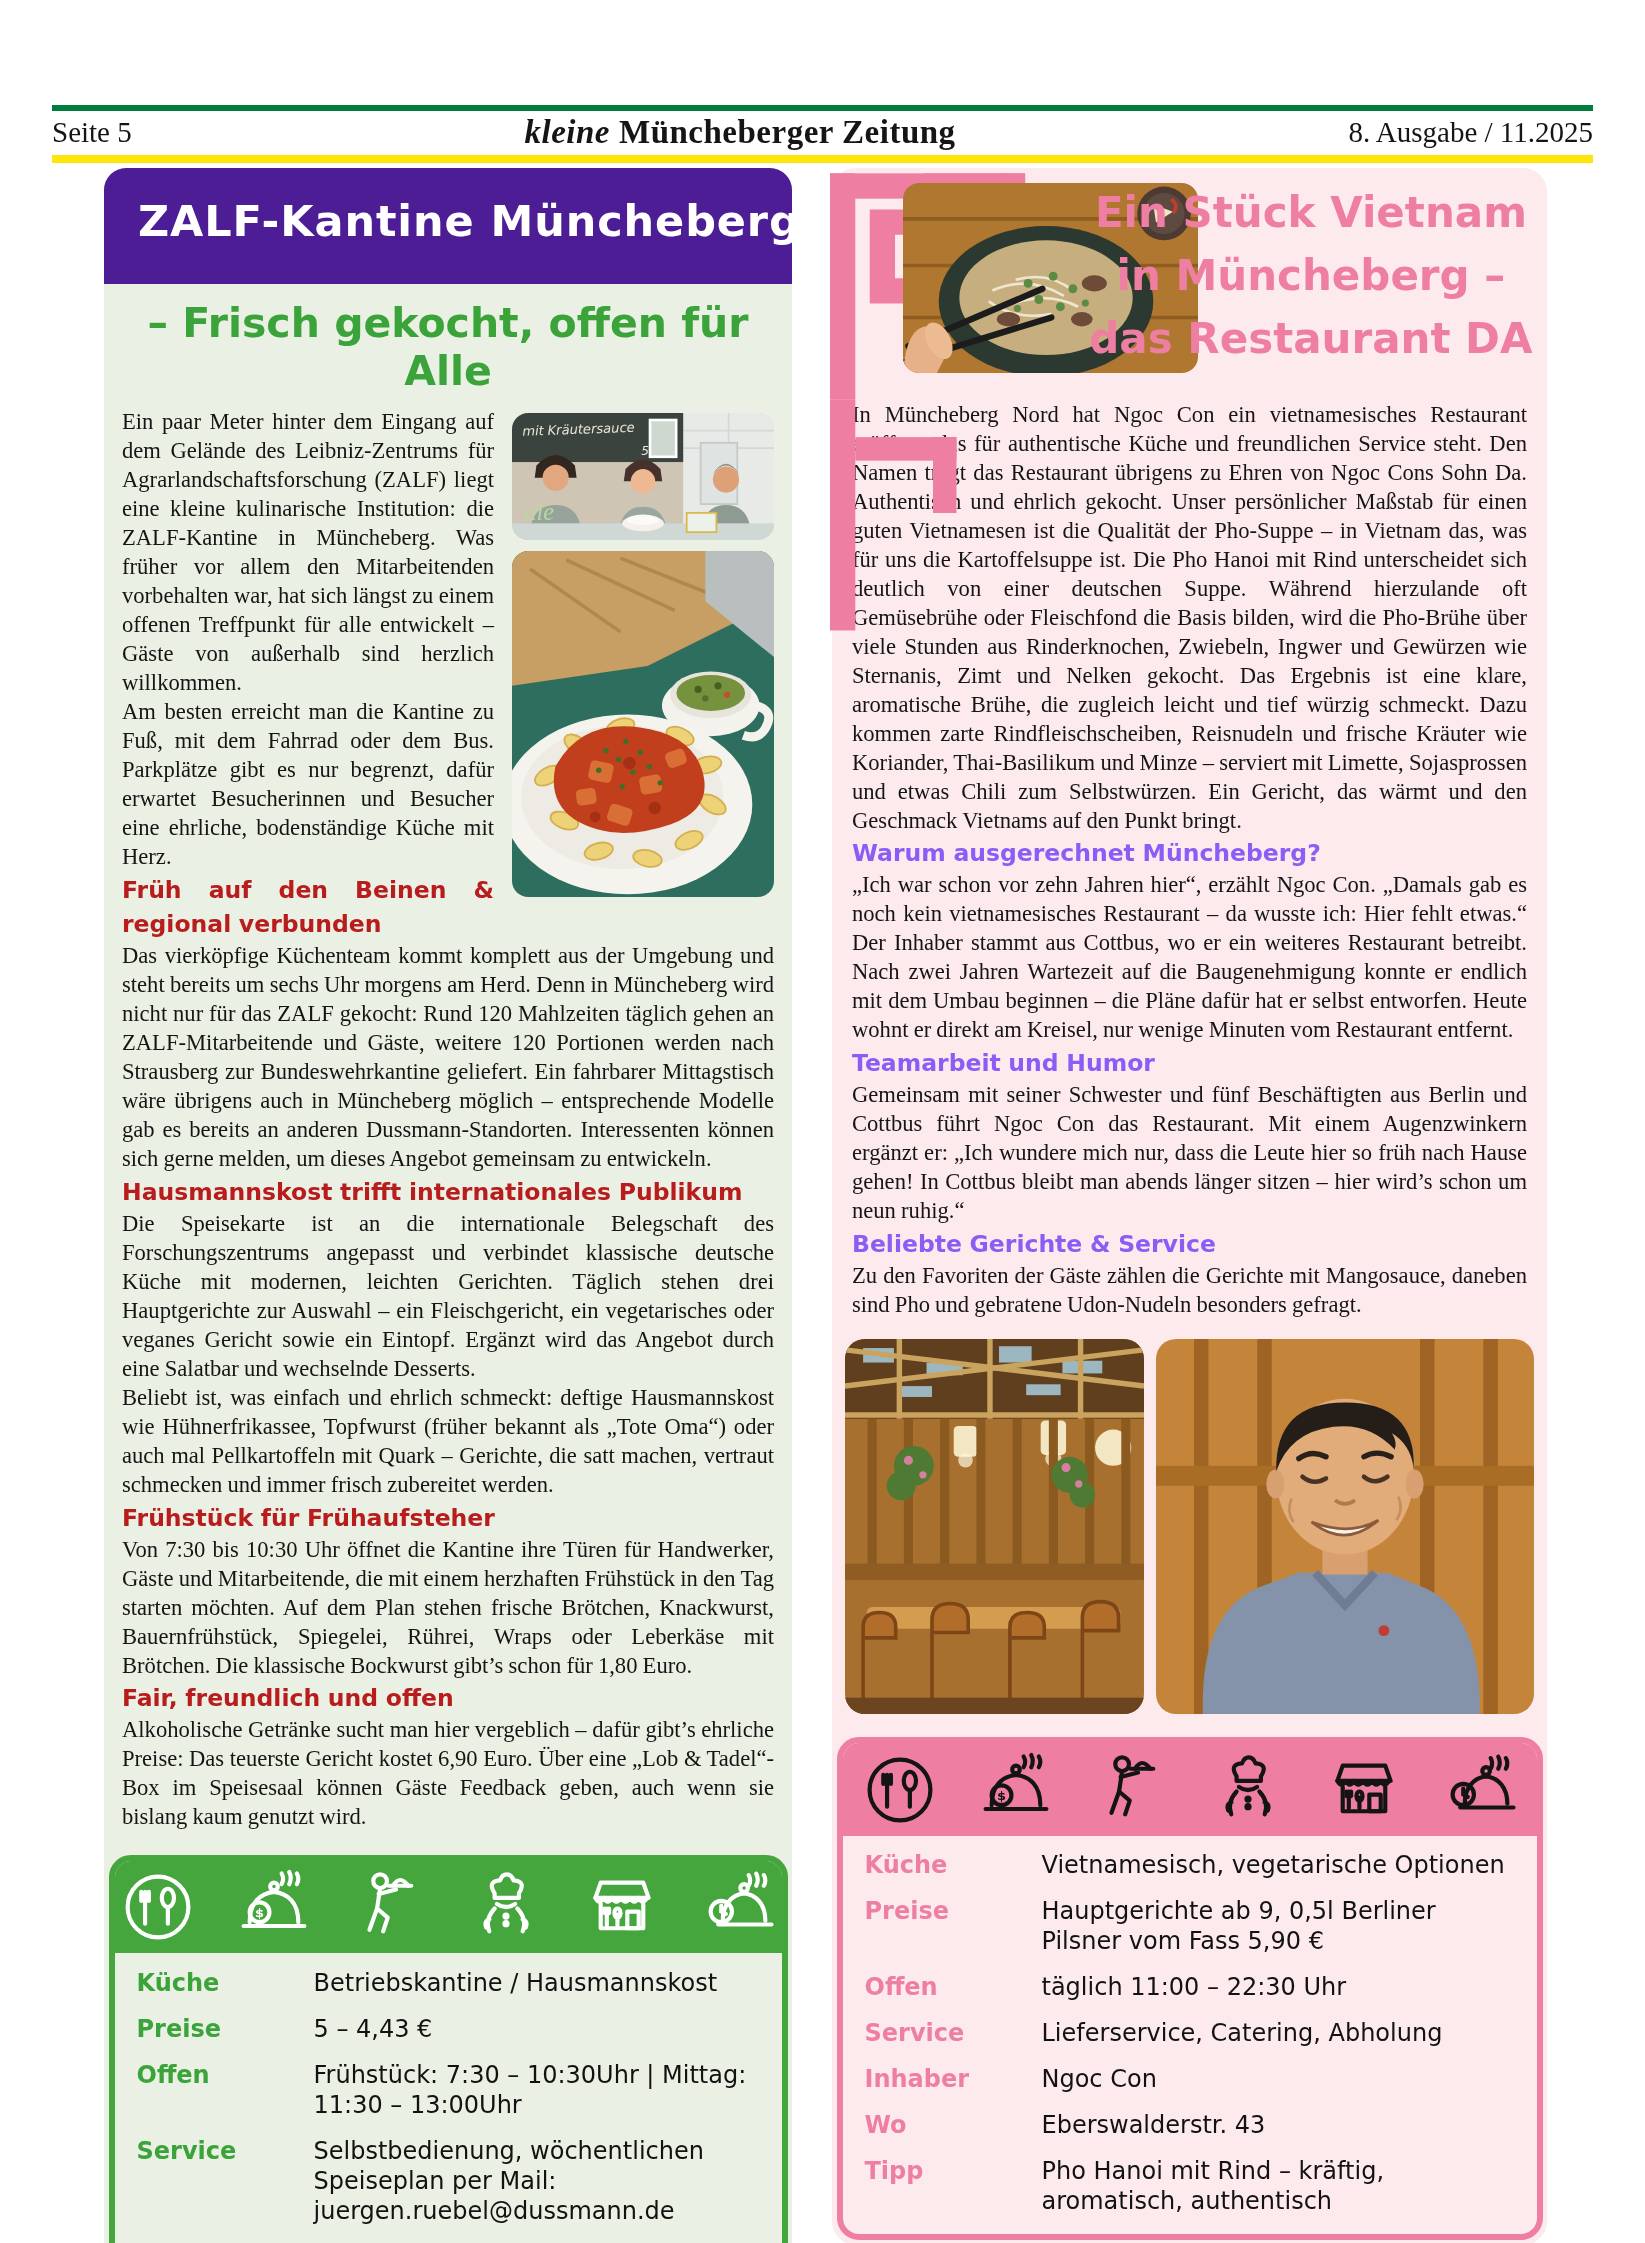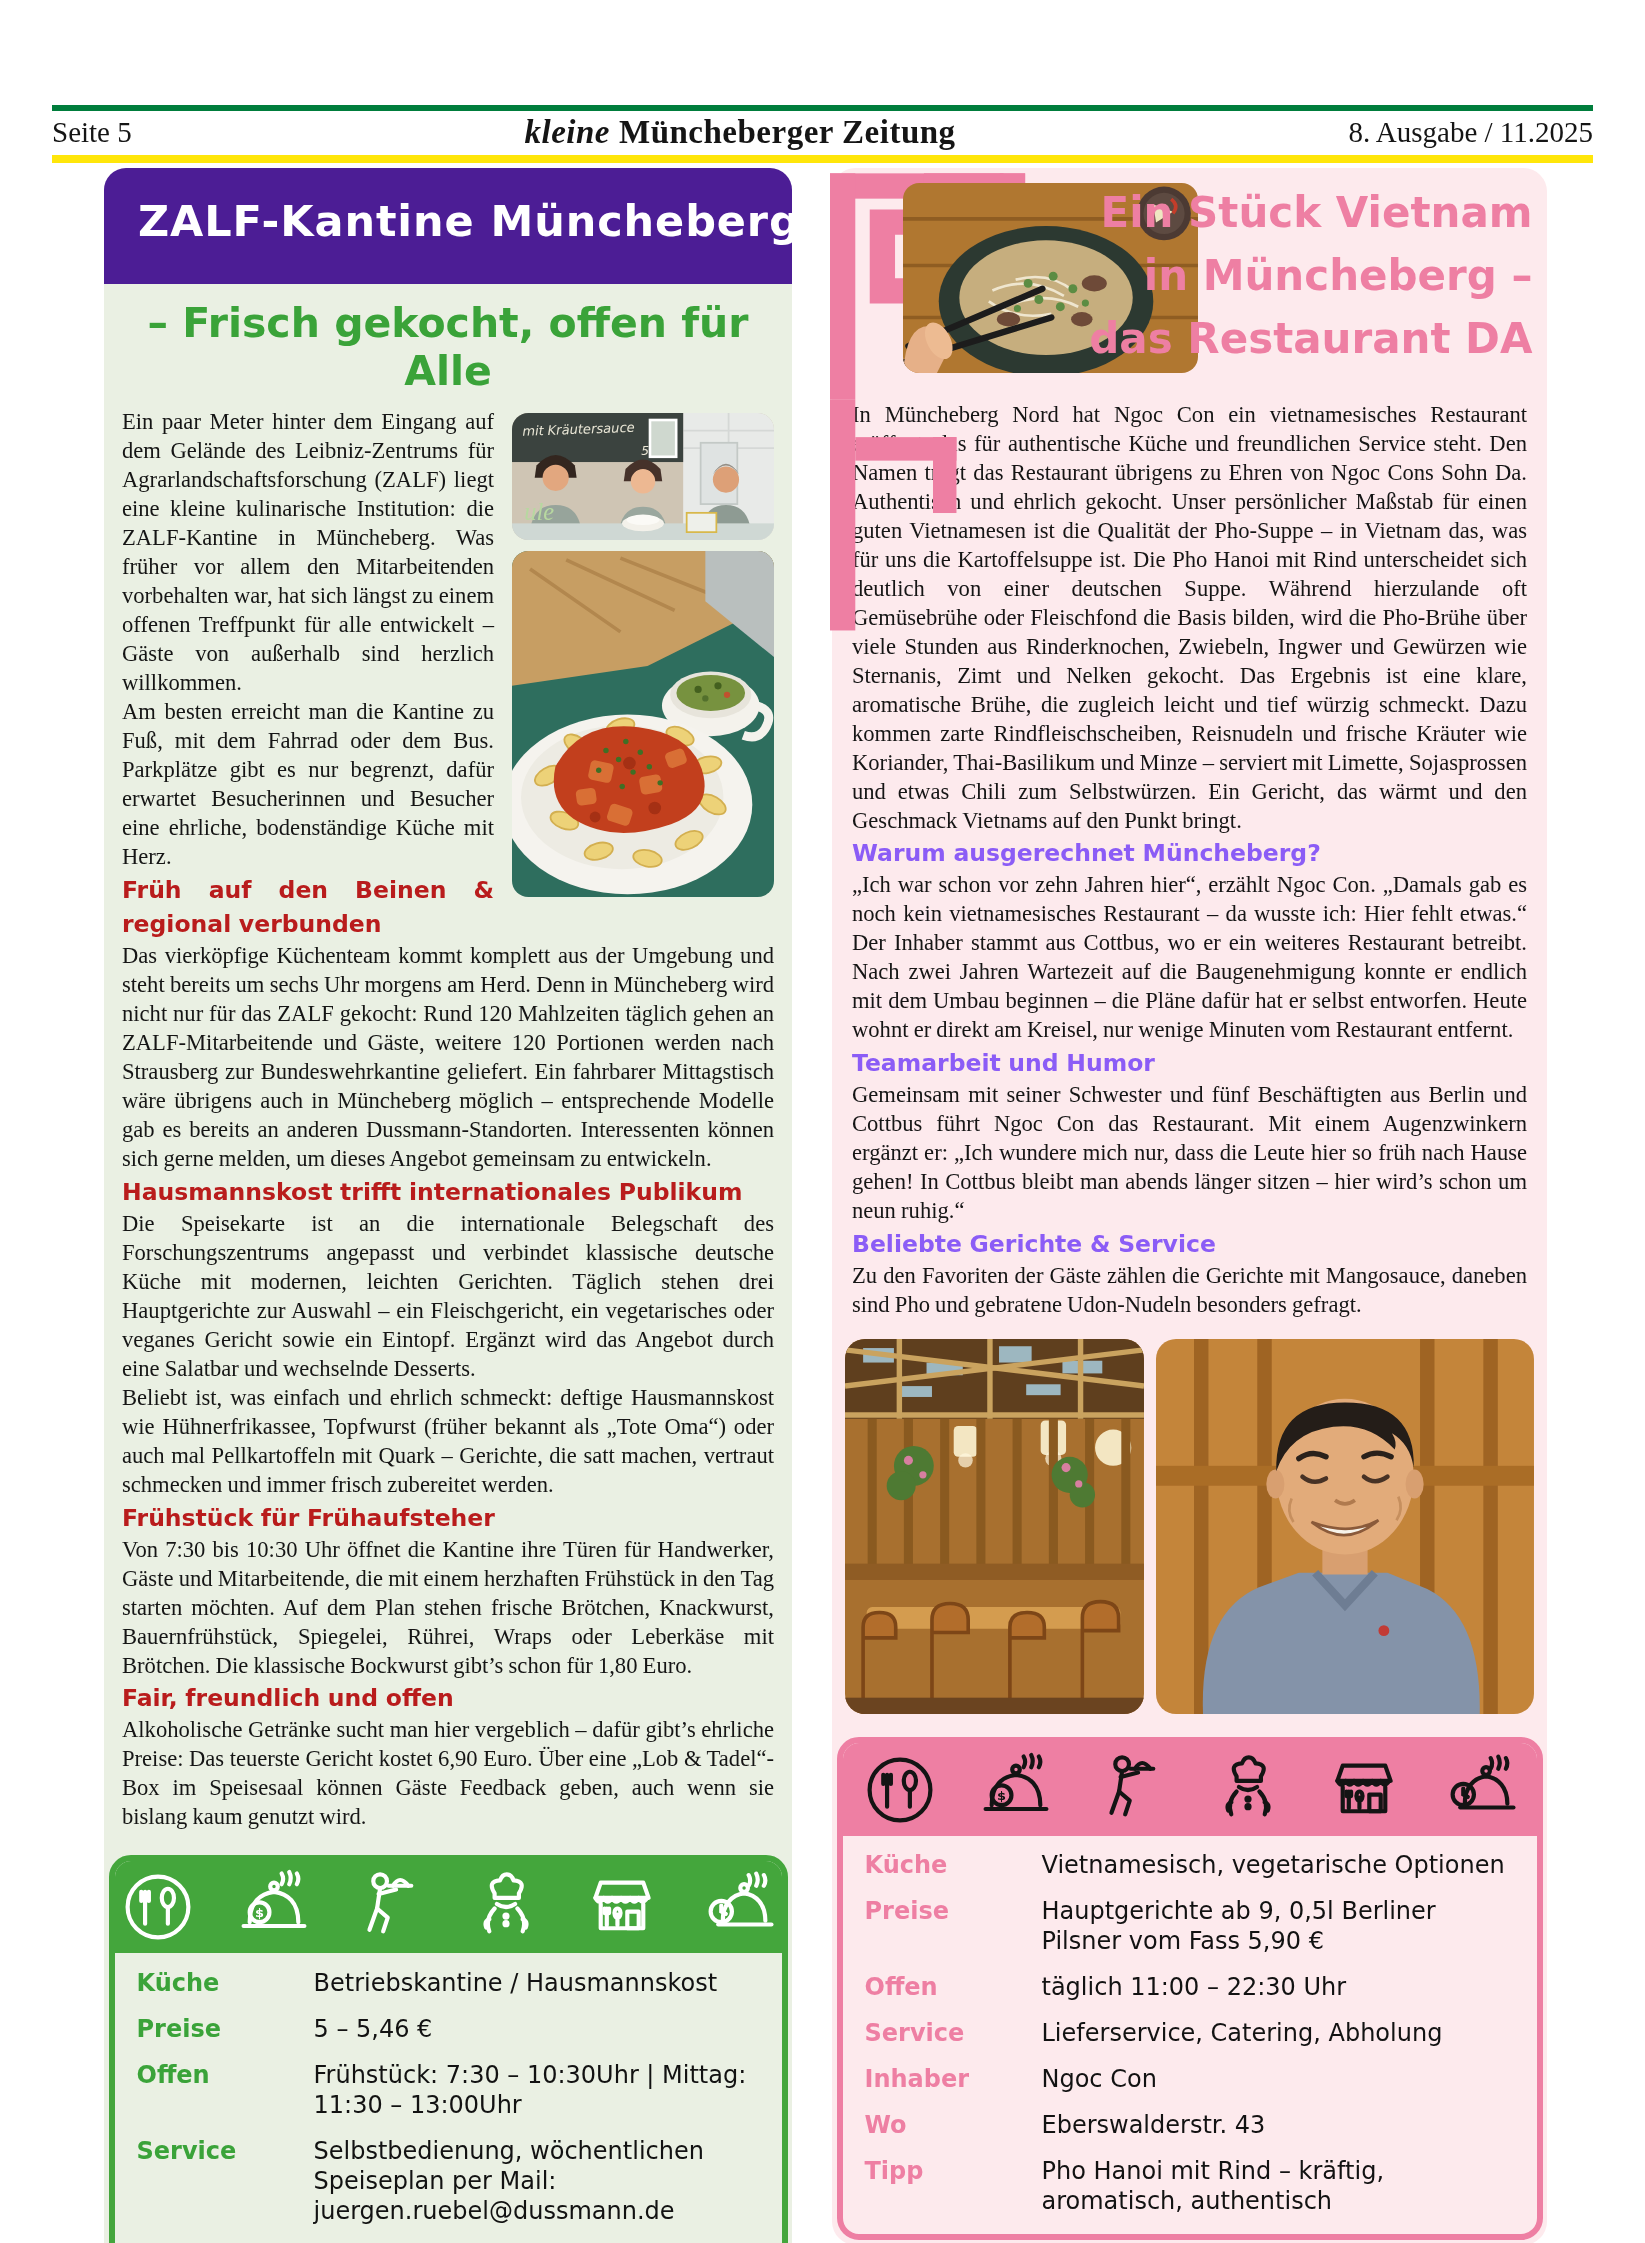--- a/index.html
+++ b/index.html
@@ -49,21 +49,21 @@
            font-size:24px;line-height:30px;gap:16px;}
   .ib-label{font-weight:bold;}
   .infobox.green .ib-label{color:#3aa339;}
   .infobox.pink  .ib-label{color:#ee7fa3;}
   .ib-value{color:#121212;white-space:pre-line;}
 
   
   .rp-header{position:relative;height:228px;}
   .ornament{position:absolute;left:-1.8px;top:-1.8px;width:215px;height:470px;z-index:1;}
   .rp-photo{position:absolute;left:71px;top:14.5px;z-index:2;border-radius:16.3px;}
-  .rp-title{position:absolute;right:14.5px;top:12.7px;z-index:3;text-align:right;
+  .rp-title{position:absolute;right:14.5px;top:12.7px;z-index:3;text-align:center;
             font-family:"DejaVu Sans",sans-serif;font-weight:bold;font-size:42px;
             line-height:63px;color:#ee7fa3;}
   .rp-body{padding:3.6px 20px 0;}
   .rp-photos{display:flex;gap:12.7px;margin:20px 12.7px 0;}
   .rp-photos svg{display:block;border-radius:20px;}
 </style>
 </head>
 <body>
 
 <div class="page">
@@ -226,21 +226,21 @@
             <path d="M24,73 H94"></path>
             <circle cx="28" cy="56" r="14"></circle>
             <path d="M28,48 v8 l6,3"></path>
             <path d="M64,8 q4,7 0,14 M74,6 q4,8 0,16 M84,8 q4,7 0,14"></path>
           </svg>
       </div>
       <div class="ib-rows">
         <span class="ib-label">Küche</span>
           <span class="ib-value">Betriebskantine / Hausmannskost</span>
         <span class="ib-label">Preise</span>
-          <span class="ib-value">5 – 5,46 €</span>
+          <span class="ib-value">5 – 4,43 €</span>
         <span class="ib-label">Offen</span>
           <span class="ib-value">Frühstück: 7:30 – 10:30Uhr | Mittag: 11:30 – 13:00Uhr</span>
         <span class="ib-label">Service</span>
           <span class="ib-value">Selbstbedienung, wöchentlichen Speiseplan per Mail:
 juergen.ruebel@dussmann.de</span>
         <span class="ib-label">Betreiber</span>
           <span class="ib-value">Dussmann</span>
         <span class="ib-label">Wo</span>
           <span class="ib-value">ZALF-Kantine Müncheberg,
 Eberswalderstr. 84, 15374 Müncheberg</span>

